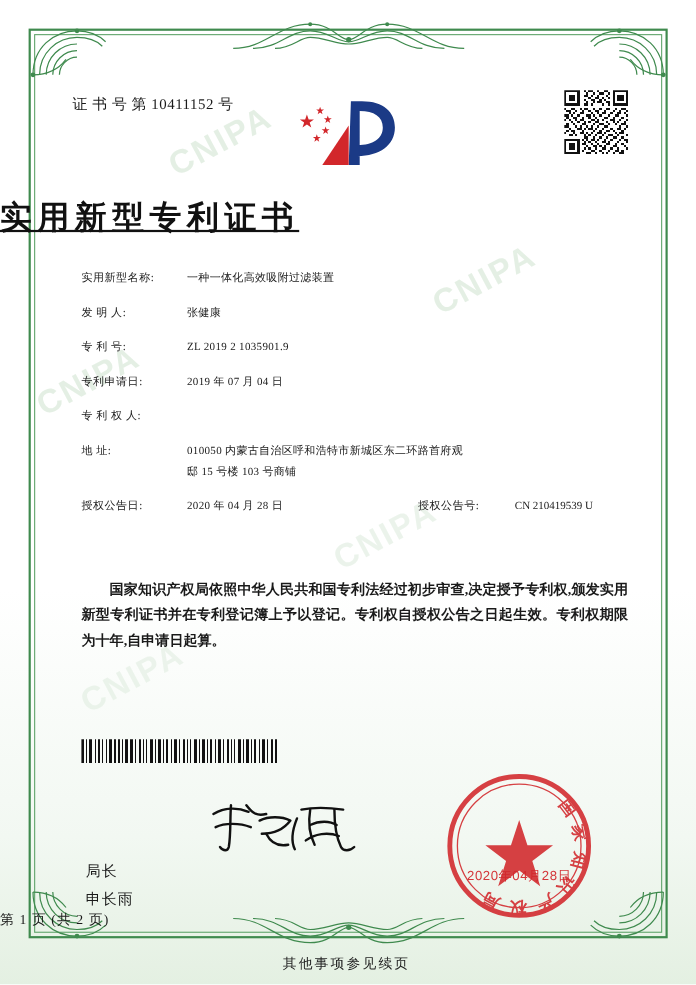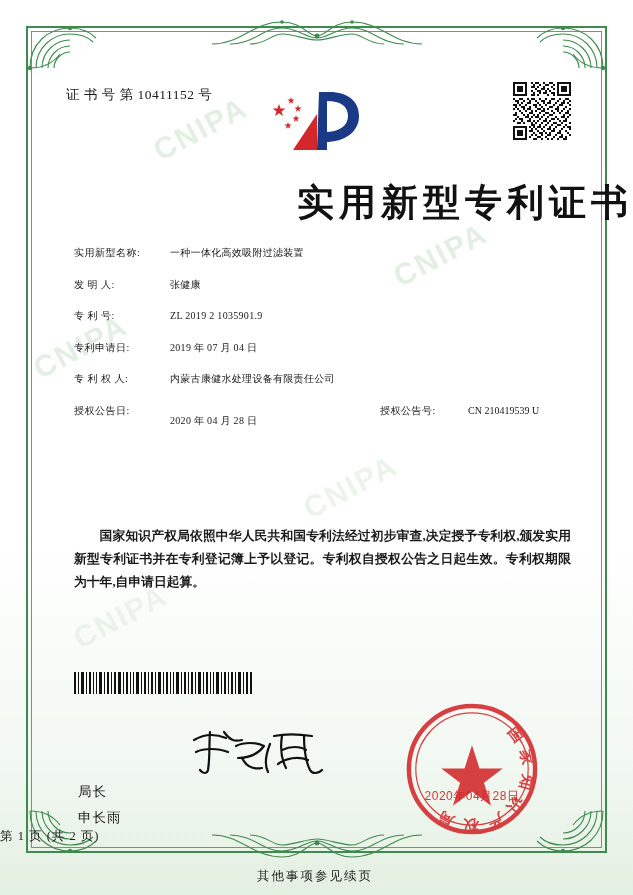--- a/index.html
+++ b/index.html
@@ -118,26 +118,27 @@
     transform: translateX(-50%);
     width: 108px;
     height: 66px;
   }
   .logo svg { display:block; width:100%; height:100%; }
 
   .doc-title {
     position: absolute;
     left: 0; right: 0;
     top: 178px;
-    text-align: right;
-    font-size: 37px;
+    text-align: left;
+    font-size: 29px;
     font-weight: bold;
     letter-spacing: 5px;
     font-family: "Liberation Serif", "DejaVu Serif", serif;
     color: #111;
+    text-decoration: underline;
   }
 
   
   .fields {
     position: absolute;
     left: 74px;
     right: 60px;
     top: 245px;
     font-size: 10px;
     line-height: 1.5;
@@ -154,21 +155,21 @@
     white-space: nowrap;
   }
   .val {
     flex: 1 1 auto;
     letter-spacing: .3px;
   }
   .val .second-line {
     display: block;
     margin-top: 4px;
   }
-  .row.two-col .val { flex: 0 0 auto; width: 210px; margin-top: 10px; }
+  .row.two-col .val { flex: 0 0 auto; width: 210px; }
   .row.two-col .lbl2 {
     flex: 0 0 auto;
     width: 88px;
     letter-spacing: .5px;
   }
   .row.two-col .val2 { flex: 1 1 auto; }
 
   
   .paras {
     position: absolute;
@@ -589,23 +590,29 @@
       <div class="val">ZL 2019 2 1035901.9</div>
     </div>
 
     <div class="row">
       <div class="lbl">专利申请日:</div>
       <div class="val">2019 年 07 月 04 日</div>
     </div>
 
     <div class="row">
       <div class="lbl">专 利 权 人:</div>
-      <div class="val">内蒙古康健水处理设备有限责任公司</div>
     </div>
 
+    <div class="row">
+      <div class="lbl">地 址:</div>
+      <div class="val">
+        <span>010050 内蒙古自治区呼和浩特市新城区东二环路首府观</span>
+        <span class="second-line">邸 15 号楼 103 号商铺</span>
+      </div>
+    </div>
 
     <div class="row two-col">
       <div class="lbl">授权公告日:</div>
       <div class="val">2020 年 04 月 28 日</div>
       <div class="lbl2">授权公告号:</div>
       <div class="val2">CN 210419539 U</div>
     </div>
 
   </div>
 

